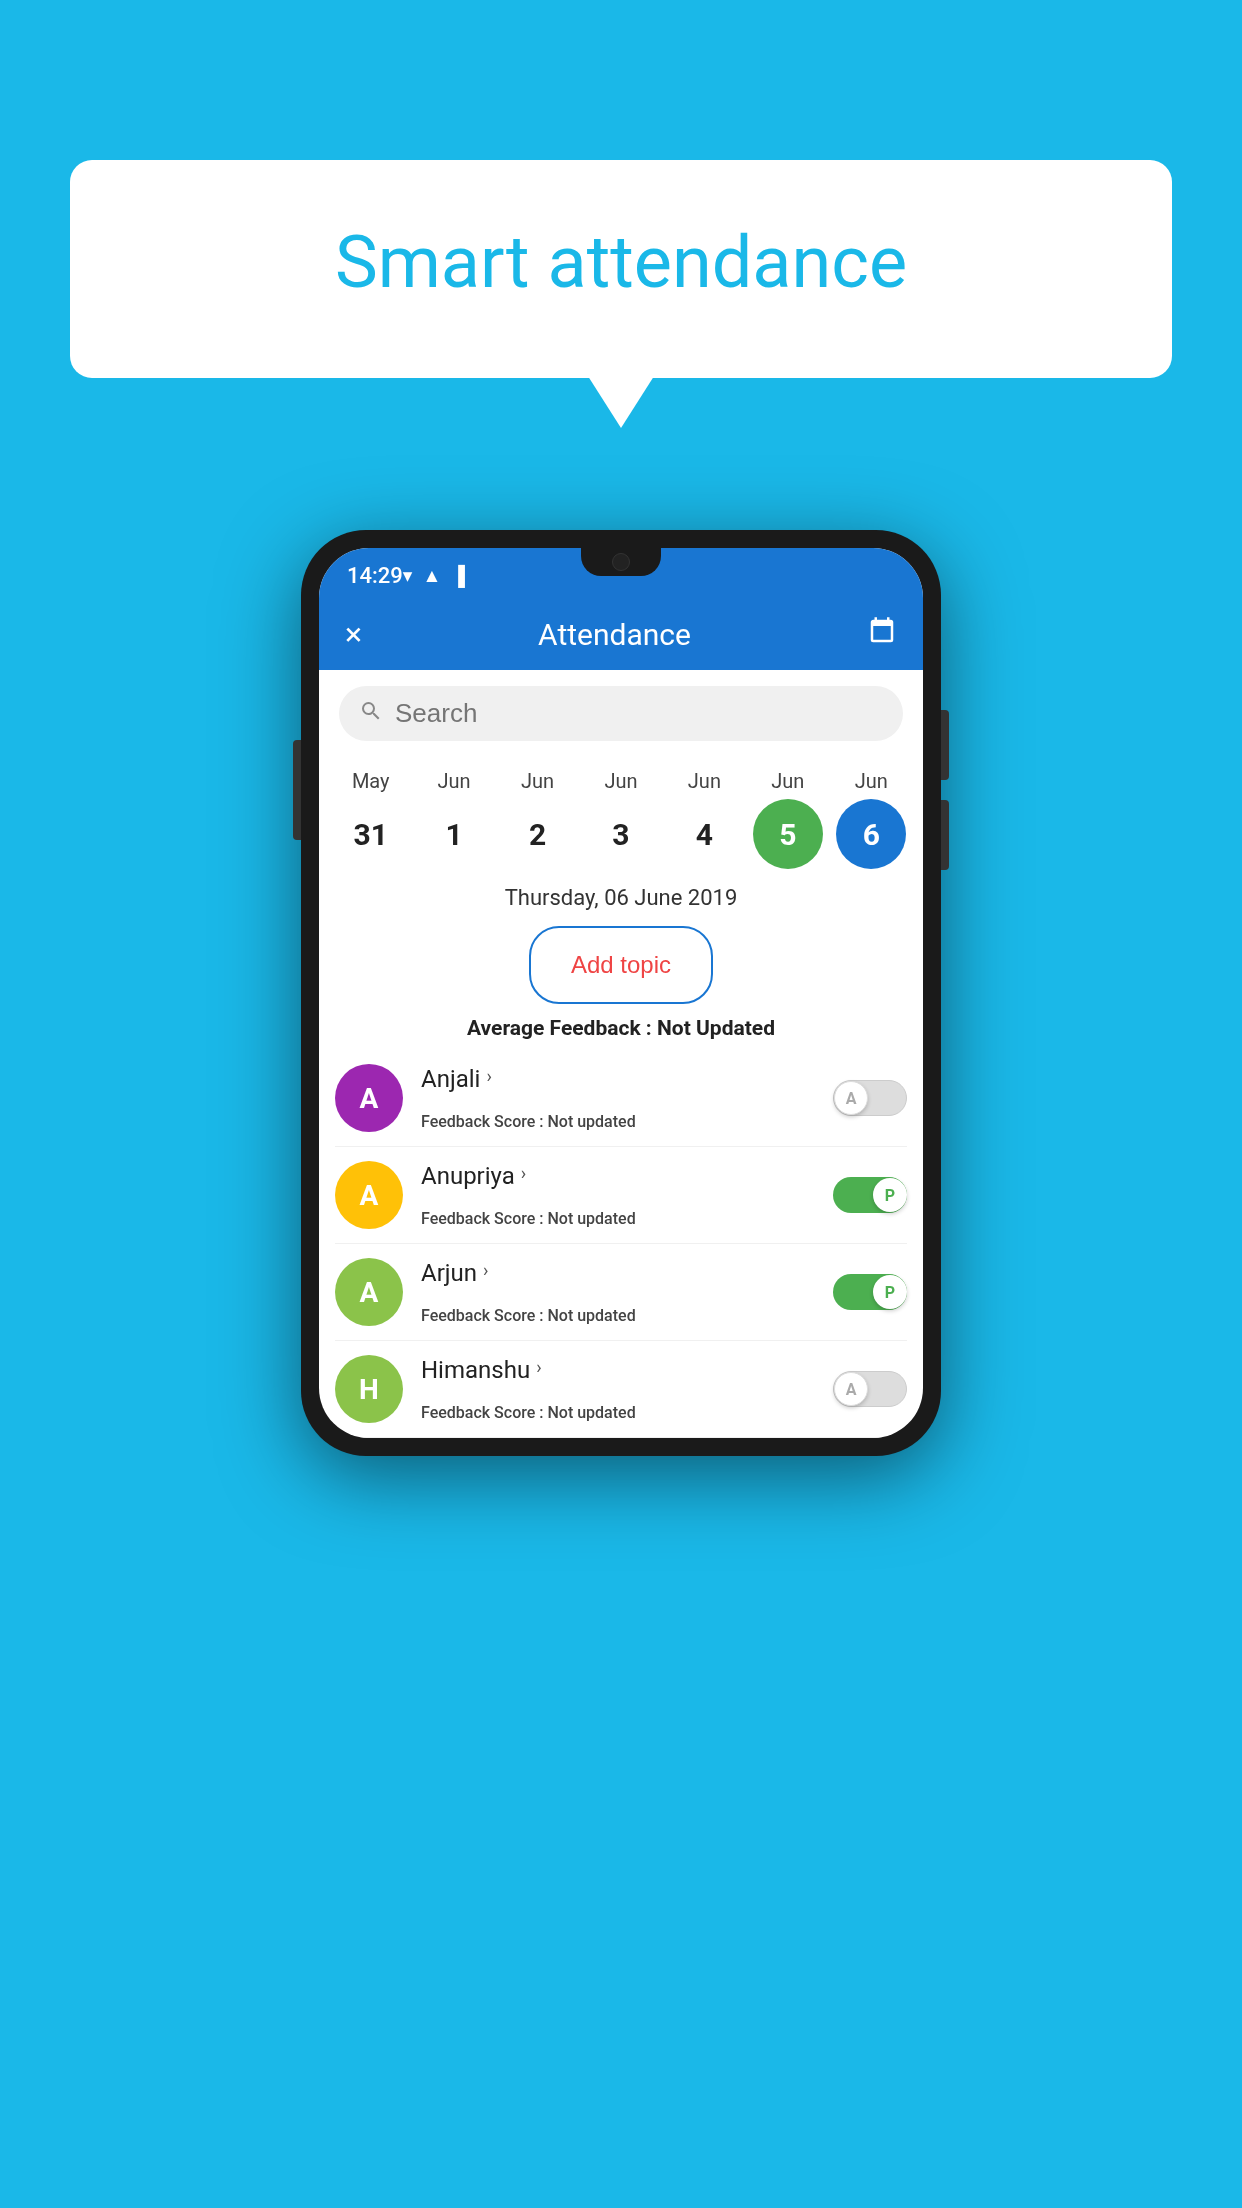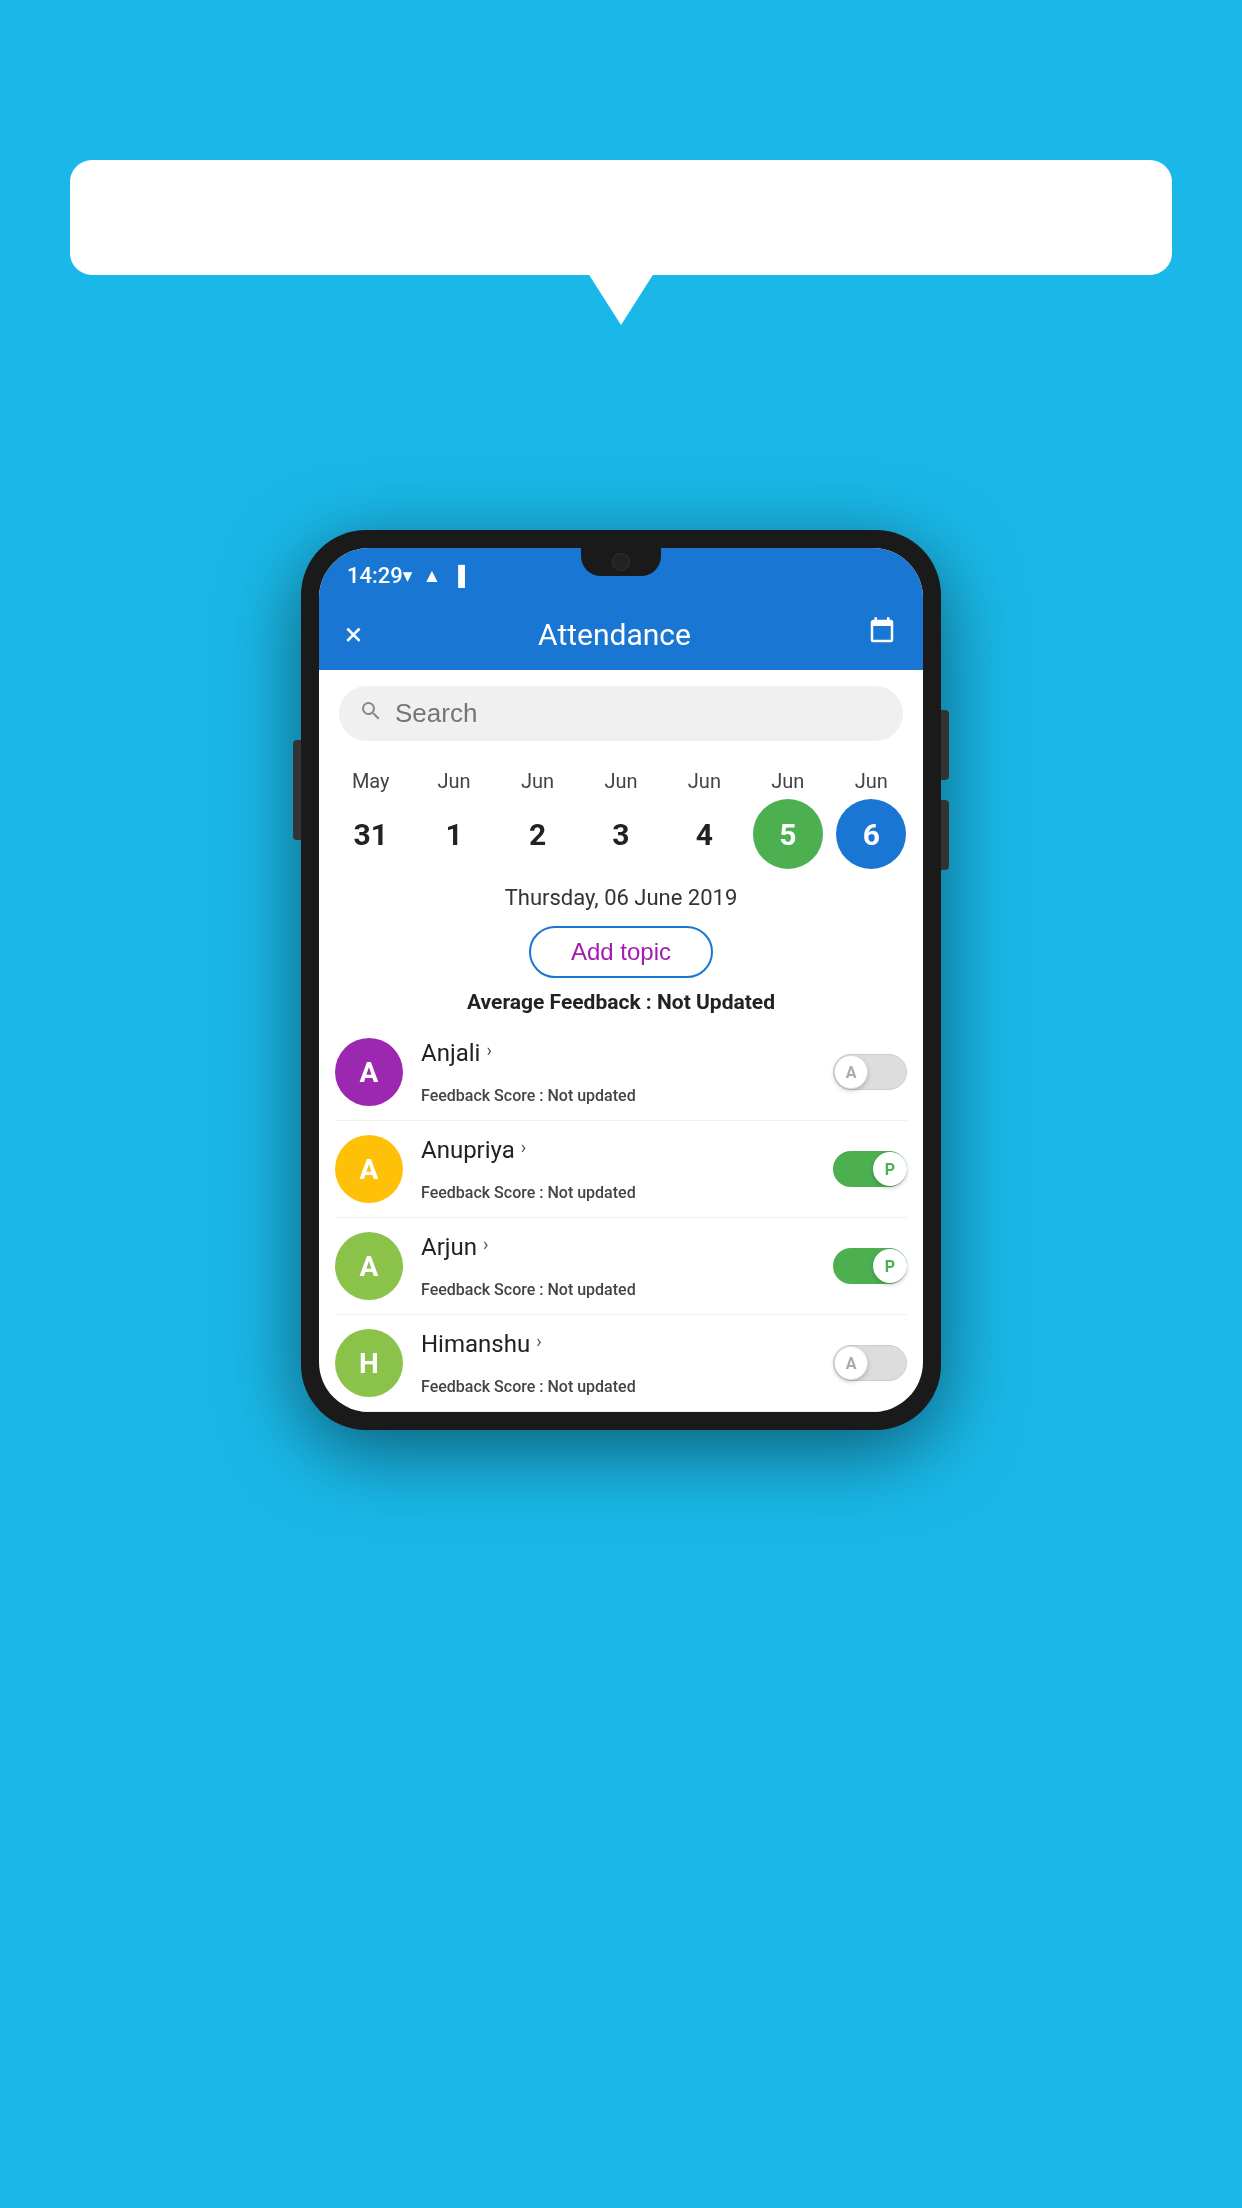--- a/index.html
+++ b/index.html
@@ -196,23 +196,23 @@
       color: #333;
       font-weight: 400;
     }
 
     
     .add-topic-btn {
       display: block;
       margin: 8px auto 12px;
       border: 2px solid #1976d2;
       background: transparent;
-      color: #a21caf;
+      color: #ef4444;
       border-radius: 30px;
-      padding: 10px 40px;
+      padding: 23px 40px;
       font-size: 24px;
       cursor: pointer;
     }
 
     
     .avg-feedback {
       text-align: center;
       font-size: 21px;
       color: #666;
       margin-bottom: 10px;
@@ -339,20 +339,21 @@
     .phone-side-btn-left.power {
       top: 210px;
       height: 100px;
     }
   </style>
 </head>
 <body>
 
 <div class="speech-bubble-container">
   <div class="speech-bubble">
+    <div class="speech-bubble-title">Smart attendance</div>
   </div>
 </div>
 
 <div class="phone-container">
   <div class="phone-frame">
 
     <div class="phone-side-btn vol-up"></div>
     <div class="phone-side-btn vol-down"></div>
     <div class="phone-side-btn-left power"></div>
 

